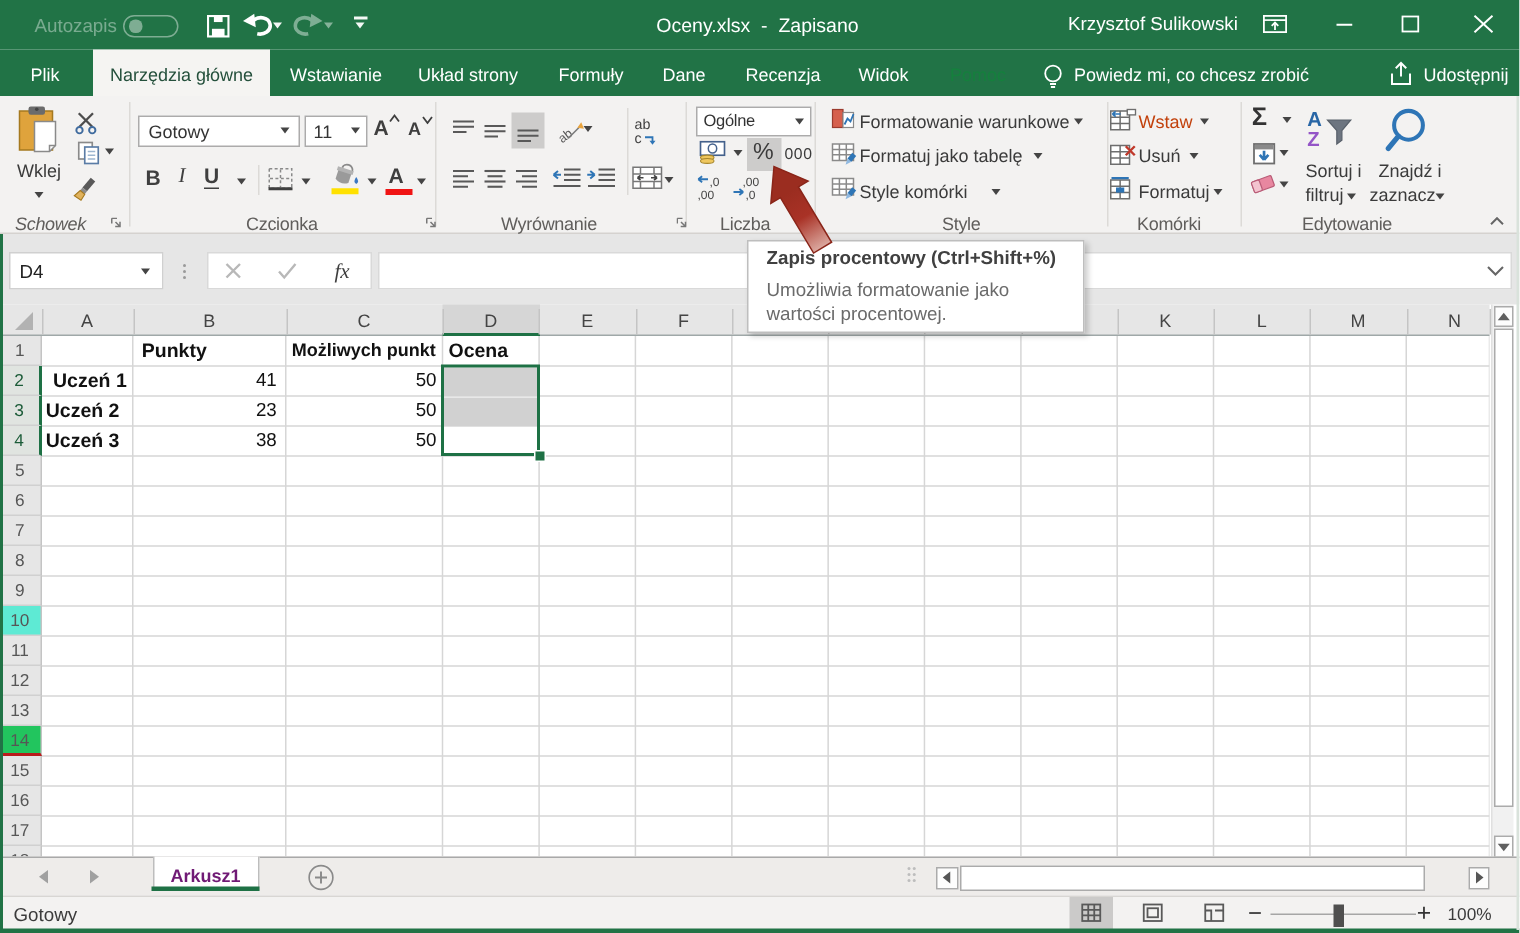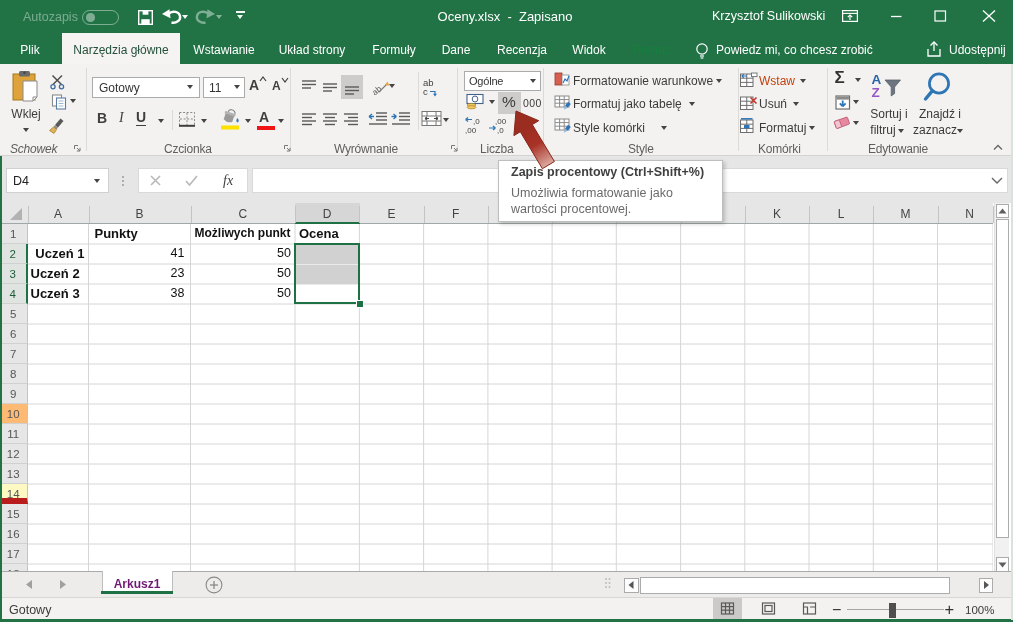--- a/index.html
+++ b/index.html
@@ -457,25 +457,25 @@
 <div class="abs" style="left:0;top:224px;width:27.5px;height:347px;background:#e6e6e6;"></div>
 <div class="abs" style="left:0;top:224px;width:27.5px;height:20px;background:#e6e6e6;border-right:1px solid #c4c4c4;border-bottom:1px solid #d0d0d0;box-sizing:border-box;text-align:center;font-size:11.5px;color:#565656;padding-top:3.5px;">1</div>
 <div class="abs" style="left:0;top:244px;width:27.5px;height:20px;background:#e0e4e0;border-right:2px solid #1e7145;border-bottom:1px solid #d0d0d0;box-sizing:border-box;text-align:center;font-size:11.5px;color:#1c5c38;padding-top:3.5px;">2</div>
 <div class="abs" style="left:0;top:264px;width:27.5px;height:20px;background:#e0e4e0;border-right:2px solid #1e7145;border-bottom:1px solid #d0d0d0;box-sizing:border-box;text-align:center;font-size:11.5px;color:#1c5c38;padding-top:3.5px;">3</div>
 <div class="abs" style="left:0;top:284px;width:27.5px;height:20px;background:#e0e4e0;border-right:2px solid #1e7145;border-bottom:1px solid #d0d0d0;box-sizing:border-box;text-align:center;font-size:11.5px;color:#1c5c38;padding-top:3.5px;">4</div>
 <div class="abs" style="left:0;top:304px;width:27.5px;height:20px;background:#e6e6e6;border-right:1px solid #c4c4c4;border-bottom:1px solid #d0d0d0;box-sizing:border-box;text-align:center;font-size:11.5px;color:#565656;padding-top:3.5px;">5</div>
 <div class="abs" style="left:0;top:324px;width:27.5px;height:20px;background:#e6e6e6;border-right:1px solid #c4c4c4;border-bottom:1px solid #d0d0d0;box-sizing:border-box;text-align:center;font-size:11.5px;color:#565656;padding-top:3.5px;">6</div>
 <div class="abs" style="left:0;top:344px;width:27.5px;height:20px;background:#e6e6e6;border-right:1px solid #c4c4c4;border-bottom:1px solid #d0d0d0;box-sizing:border-box;text-align:center;font-size:11.5px;color:#565656;padding-top:3.5px;">7</div>
 <div class="abs" style="left:0;top:364px;width:27.5px;height:20px;background:#e6e6e6;border-right:1px solid #c4c4c4;border-bottom:1px solid #d0d0d0;box-sizing:border-box;text-align:center;font-size:11.5px;color:#565656;padding-top:3.5px;">8</div>
 <div class="abs" style="left:0;top:384px;width:27.5px;height:20px;background:#e6e6e6;border-right:1px solid #c4c4c4;border-bottom:1px solid #d0d0d0;box-sizing:border-box;text-align:center;font-size:11.5px;color:#565656;padding-top:3.5px;">9</div>
-<div class="abs" style="left:0;top:404px;width:27.5px;height:20px;background:#fdba74;border-right:1px solid #c4c4c4;border-bottom:1px solid #d0d0d0;box-sizing:border-box;text-align:center;font-size:11.5px;color:#565656;padding-top:3.5px;">10</div>
+<div class="abs" style="left:0;top:404px;width:27.5px;height:20px;background:#5eead4;border-right:1px solid #c4c4c4;border-bottom:1px solid #d0d0d0;box-sizing:border-box;text-align:center;font-size:11.5px;color:#565656;padding-top:3.5px;">10</div>
 <div class="abs" style="left:0;top:424px;width:27.5px;height:20px;background:#e6e6e6;border-right:1px solid #c4c4c4;border-bottom:1px solid #d0d0d0;box-sizing:border-box;text-align:center;font-size:11.5px;color:#565656;padding-top:3.5px;">11</div>
 <div class="abs" style="left:0;top:444px;width:27.5px;height:20px;background:#e6e6e6;border-right:1px solid #c4c4c4;border-bottom:1px solid #d0d0d0;box-sizing:border-box;text-align:center;font-size:11.5px;color:#565656;padding-top:3.5px;">12</div>
 <div class="abs" style="left:0;top:464px;width:27.5px;height:20px;background:#e6e6e6;border-right:1px solid #c4c4c4;border-bottom:1px solid #d0d0d0;box-sizing:border-box;text-align:center;font-size:11.5px;color:#565656;padding-top:3.5px;">13</div>
-<div class="abs" style="left:0;top:484px;width:27.5px;height:20px;background:#fef9c3;border-right:1px solid #c4c4c4;border-bottom:6px solid #b91c1c;box-sizing:border-box;text-align:center;font-size:11.5px;color:#565656;padding-top:3.5px;">14</div>
+<div class="abs" style="left:0;top:484px;width:27.5px;height:20px;background:#22c55e;border-right:1px solid #c4c4c4;border-bottom:2px solid #b91c1c;box-sizing:border-box;text-align:center;font-size:11.5px;color:#565656;padding-top:3.5px;">14</div>
 <div class="abs" style="left:0;top:504px;width:27.5px;height:20px;background:#e6e6e6;border-right:1px solid #c4c4c4;border-bottom:1px solid #d0d0d0;box-sizing:border-box;text-align:center;font-size:11.5px;color:#565656;padding-top:3.5px;">15</div>
 <div class="abs" style="left:0;top:524px;width:27.5px;height:20px;background:#e6e6e6;border-right:1px solid #c4c4c4;border-bottom:1px solid #d0d0d0;box-sizing:border-box;text-align:center;font-size:11.5px;color:#565656;padding-top:3.5px;">16</div>
 <div class="abs" style="left:0;top:544px;width:27.5px;height:20px;background:#e6e6e6;border-right:1px solid #c4c4c4;border-bottom:1px solid #d0d0d0;box-sizing:border-box;text-align:center;font-size:11.5px;color:#565656;padding-top:3.5px;">17</div>
 <div class="abs" style="left:0;top:564px;width:27.5px;height:7px;background:#e6e6e6;border-right:1px solid #c4c4c4;box-sizing:border-box;text-align:center;font-size:11.5px;color:#565656;padding-top:3.5px;overflow:hidden;">18</div>
 <div class="abs" style="left:88.5px;top:226px;width:92px;padding:0 4px 0 6px;text-align:left;font-size:13px;font-weight:bold;color:#111;white-space:nowrap;overflow:hidden;">Punkty</div>
 <div class="abs" style="left:190.5px;top:226px;width:100.5px;padding:0 0px 0 4px;text-align:left;font-size:12px;font-weight:bold;color:#111;white-space:nowrap;overflow:hidden;">Możliwych punkt</div>
 <div class="abs" style="left:295px;top:226px;width:56.5px;padding:0 4px 0 4px;text-align:left;font-size:13px;font-weight:bold;color:#111;white-space:nowrap;overflow:hidden;">Ocena</div>
 <div class="abs" style="left:27.5px;top:246px;width:54px;padding:0 4px 0 3px;text-align:right;font-size:13px;font-weight:bold;color:#111;white-space:nowrap;overflow:hidden;">Uczeń 1</div>
 <div class="abs" style="left:88.5px;top:246px;width:90px;padding:0 6px 0 6px;text-align:right;font-size:12.5px;font-weight:normal;color:#111;white-space:nowrap;overflow:hidden;">41</div>
 <div class="abs" style="left:190.5px;top:246px;width:94.5px;padding:0 4px 0 6px;text-align:right;font-size:12.5px;font-weight:normal;color:#111;white-space:nowrap;overflow:hidden;">50</div>

